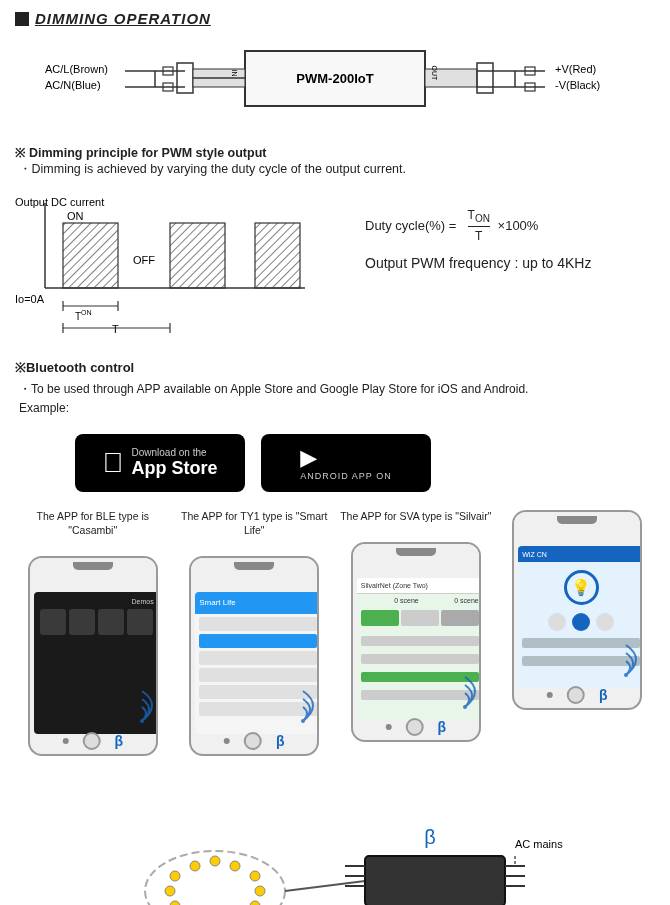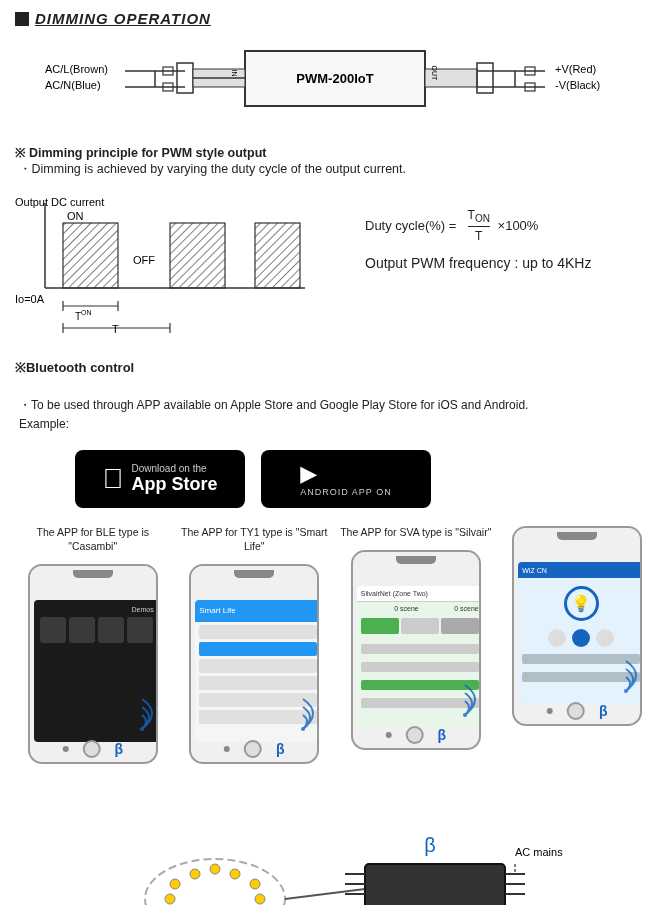--- a/index.html
+++ b/index.html
@@ -92,21 +92,21 @@
       font-size: 12px;
     }
 
     
     .bluetooth-section {
       margin-bottom: 16px;
     }
     .bt-title {
       font-weight: bold;
       font-size: 13px;
-      margin-bottom: 20px;
+      margin-bottom: 4px;
     }
     .bt-note {
       font-size: 12px;
       margin-left: 4px;
       line-height: 1.6;
     }
 
     
     .store-buttons {
       display: flex;
@@ -190,21 +190,21 @@
     }
     .phone-col {
       flex: 1;
       display: flex;
       flex-direction: column;
       align-items: center;
     }
     .phone-label {
       font-size: 10.5px;
       text-align: center;
-      margin-bottom: 10px;
+      margin-bottom: 18px;
       line-height: 1.3;
     }
     .phone-frame {
       width: 130px;
       height: 200px;
       border: 2.5px solid #999;
       border-radius: 14px;
       background: #f0f0f0;
       position: relative;
       overflow: hidden;

